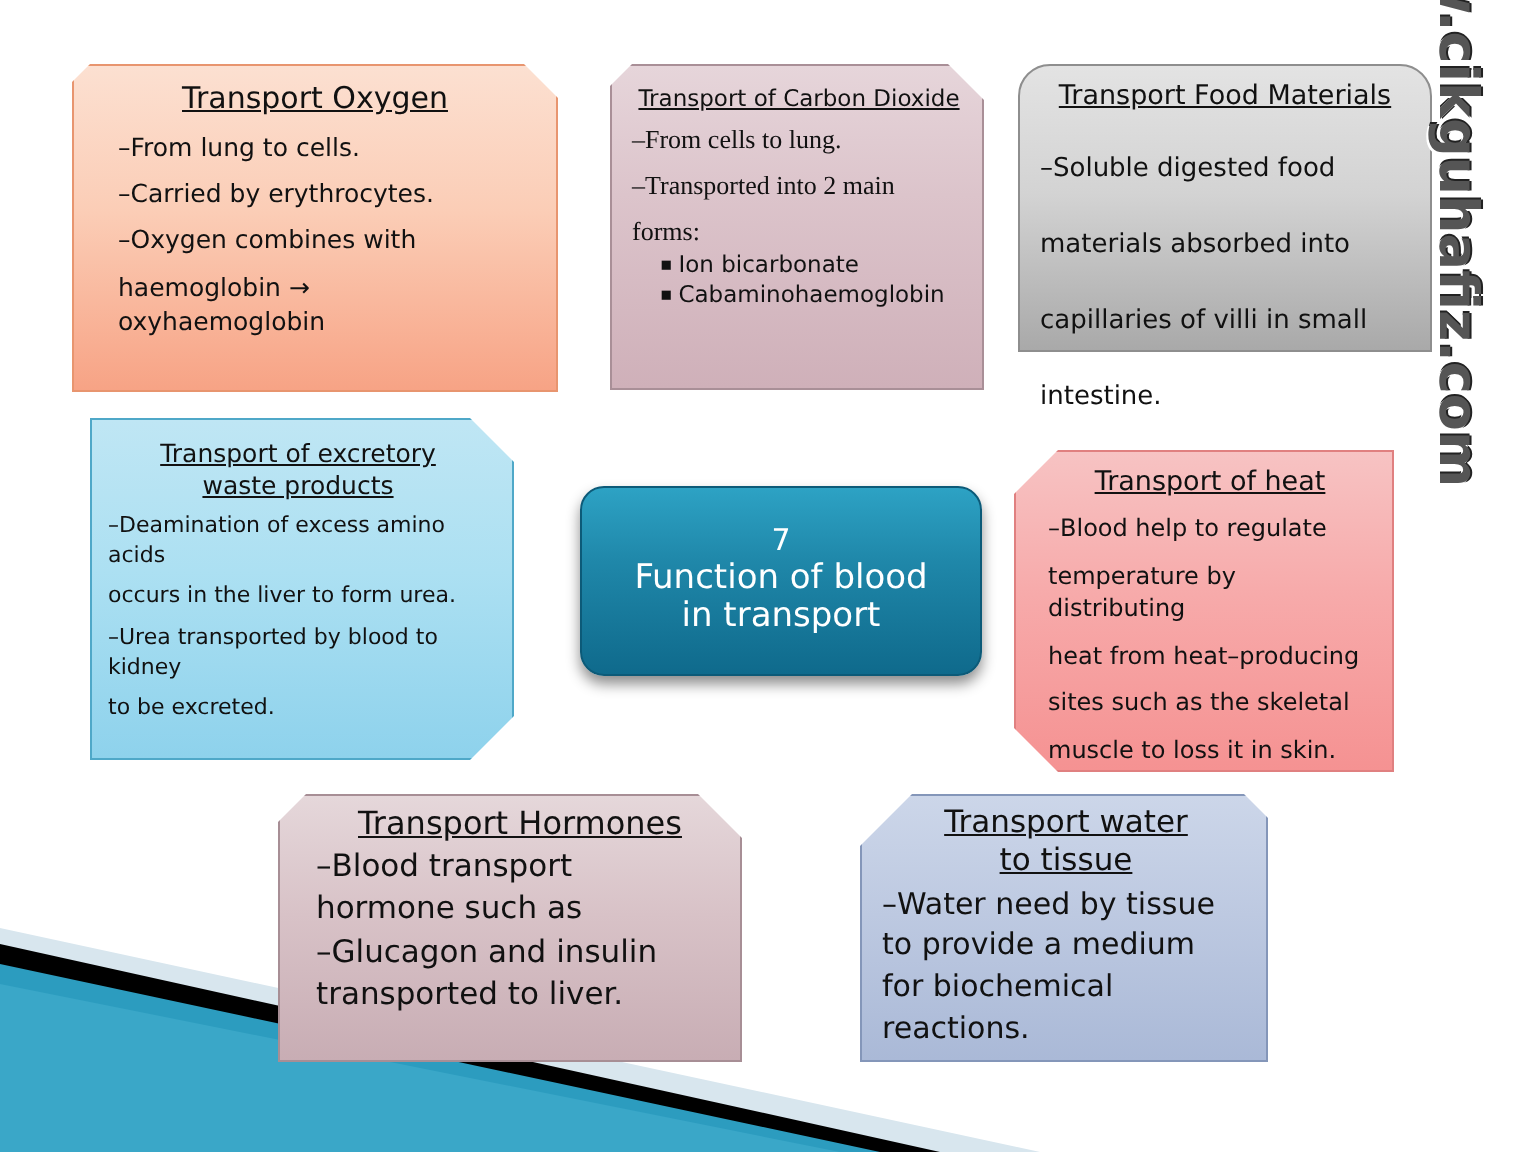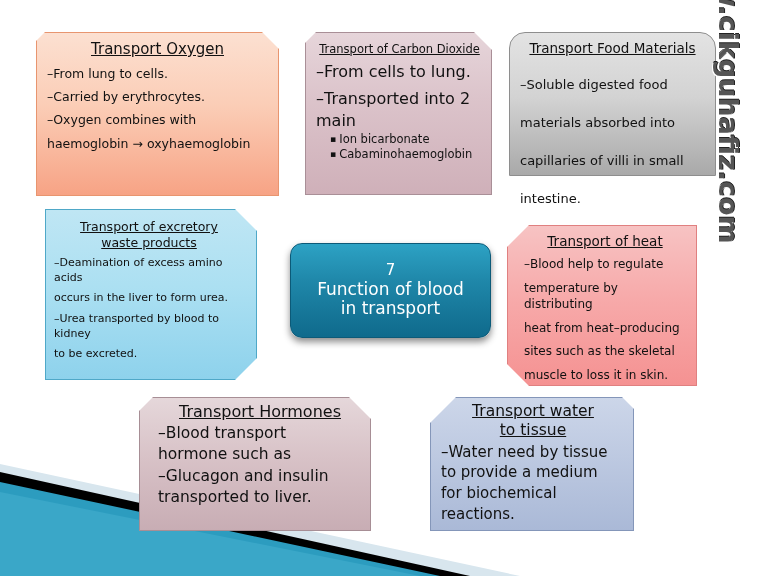--- a/index.html
+++ b/index.html
@@ -37,33 +37,33 @@
   .bullet:before{content:"\25AA";font-size:.8em;margin-right:3px;vertical-align:1px;}
 
   
   #box-oxygen{
     left:36px;top:32px;width:243px;height:164px;
     background:linear-gradient(180deg,#fce0d1 0%,#fbcdb6 45%,#f7a385 100%);
     border:1px solid #e8956f;
     clip-path:polygon(9px 0,calc(100% - 17px) 0,100% 17px,100% 100%,0 100%,0 9px);
     border-radius:0;
   }
-  #box-oxygen .inner{padding:8px 10px;}
+  #box-oxygen .inner{padding:8px 22px;}
   #box-oxygen .title{font-size:15px;padding-bottom:1px;}
   #box-oxygen .line{font-size:12.5px;margin-top:6px;}
 
   #box-co2{
     left:305px;top:32px;width:187px;height:163px;
     background:linear-gradient(180deg,#e6d5da 0%,#dcc4cb 40%,#cfb0b9 100%);
     border:1px solid #a98f97;
     clip-path:polygon(11px 0,calc(100% - 18px) 0,100% 18px,100% 100%,0 100%,0 11px);
   }
   #box-co2 .inner{padding:10px 8px 6px 10px;}
   #box-co2 .title{font-size:11.5px;}
-  #box-co2 .line{font-size:16px;margin-top:5px;}
+  #box-co2 .line{font-size:13px;margin-top:5px;font-family:Liberation Serif, serif;}
   #box-co2 .bullet{font-size:11.5px;margin-top:0;}
 
   #box-food{
     left:509px;top:32px;width:207px;height:144px;
     background:linear-gradient(180deg,#e3e3e3 0%,#d3d3d3 45%,#a9a9a9 100%);
     border:1px solid #8e8e8e;
     border-top-left-radius:16px;border-top-right-radius:16px;text-decoration:underline;
   }
   #box-food .inner{padding:8px 10px;}
   #box-food .title{font-size:13.5px;}
@@ -156,20 +156,21 @@
       <p class="line">–Oxygen combines with</p>
       <p class="line">haemoglobin → oxyhaemoglobin</p>
     </div>
   </div>
 
   <div class="box" id="box-co2">
     <div class="inner">
       <p class="title">Transport of Carbon Dioxide</p>
       <p class="line">–From cells to lung.</p>
       <p class="line">–Transported into 2 main</p>
+      <p class="line">forms:</p>
       <p class="bullet">Ion bicarbonate</p>
       <p class="bullet">Cabaminohaemoglobin</p>
     </div>
   </div>
 
   <div class="box" id="box-food">
     <div class="inner">
       <p class="title">Transport Food Materials</p>
       <p class="line">–Soluble digested food</p>
       <p class="line">materials absorbed into</p>

